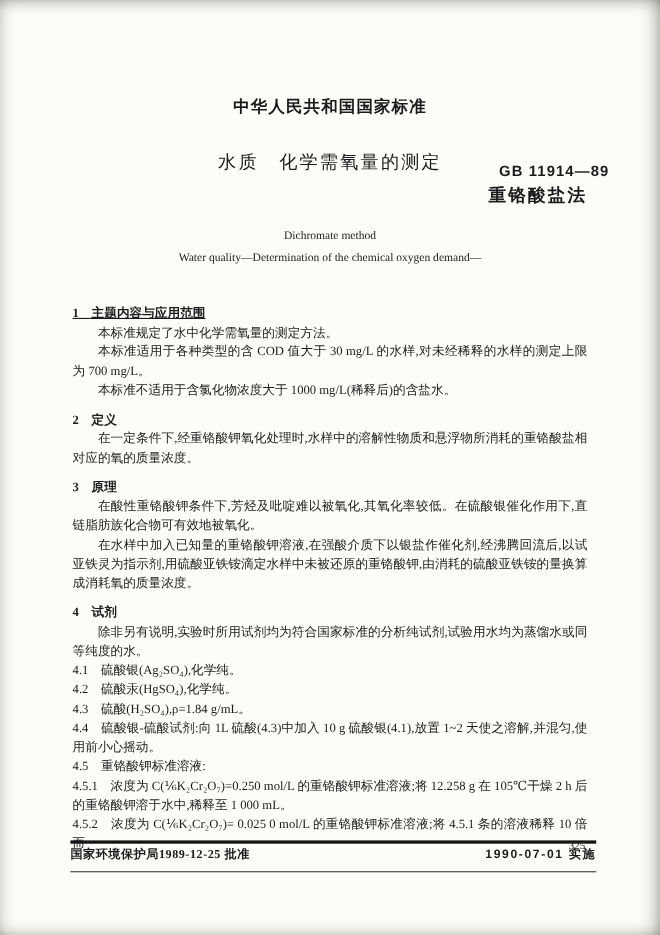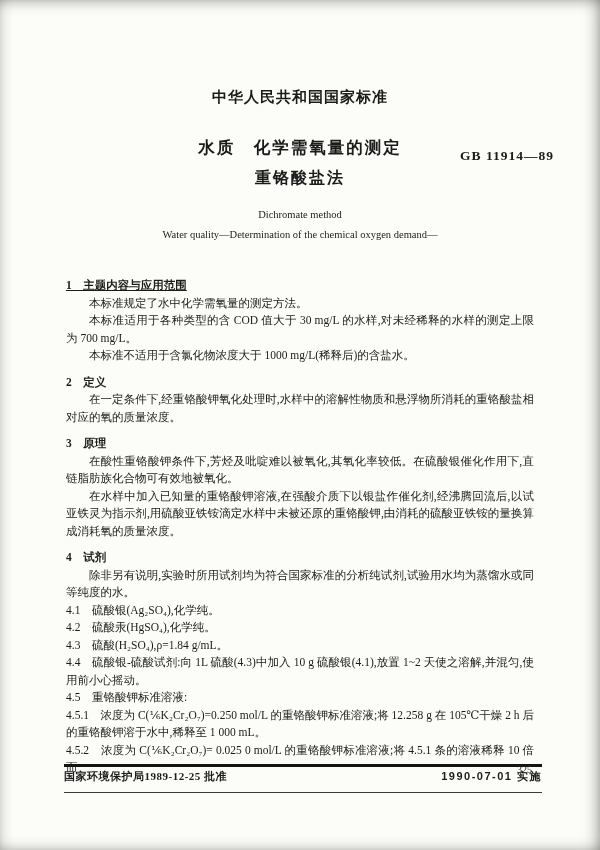--- a/index.html
+++ b/index.html
@@ -17,33 +17,33 @@
       inset 12px 0 14px -12px rgba(55,55,50,.30),
       inset 0 -12px 14px -12px rgba(55,55,50,.35);
   }
   .content { padding:88px 66px 0 66px; }
 
   .std-type {
     text-align:center; font-weight:bold;
     font-size:15px; letter-spacing:1px;
   }
   .title-main {
-    text-align:center; font-weight:bold;
+    text-align:center; font-weight:normal;
     font-size:16.5px; letter-spacing:2px;
     margin-top:30px;
   }
   .title-sub {
-    text-align:center; font-weight:bold;
+    text-align:right; font-weight:bold;
     font-size:16px; letter-spacing:2px;
     margin-top:9px;
   }
   .gb-num {
     position:absolute; right:46px; top:148px;
     font-weight:bold; font-size:13.5px; letter-spacing:1px;
-    font-family:Liberation Serif, serif;
+    font-family:Liberation Sans, sans-serif;
   }
   .eng-title {
     text-align:center; font-size:10.5px;
     margin-top:16px; line-height:20px;
     font-family:"Liberation Serif","DejaVu Serif",serif;
   }
 
   .sec-heading {
     font-weight:bold; font-size:11.5px;
     line-height:17.5px; margin:9px 0 0 0;

